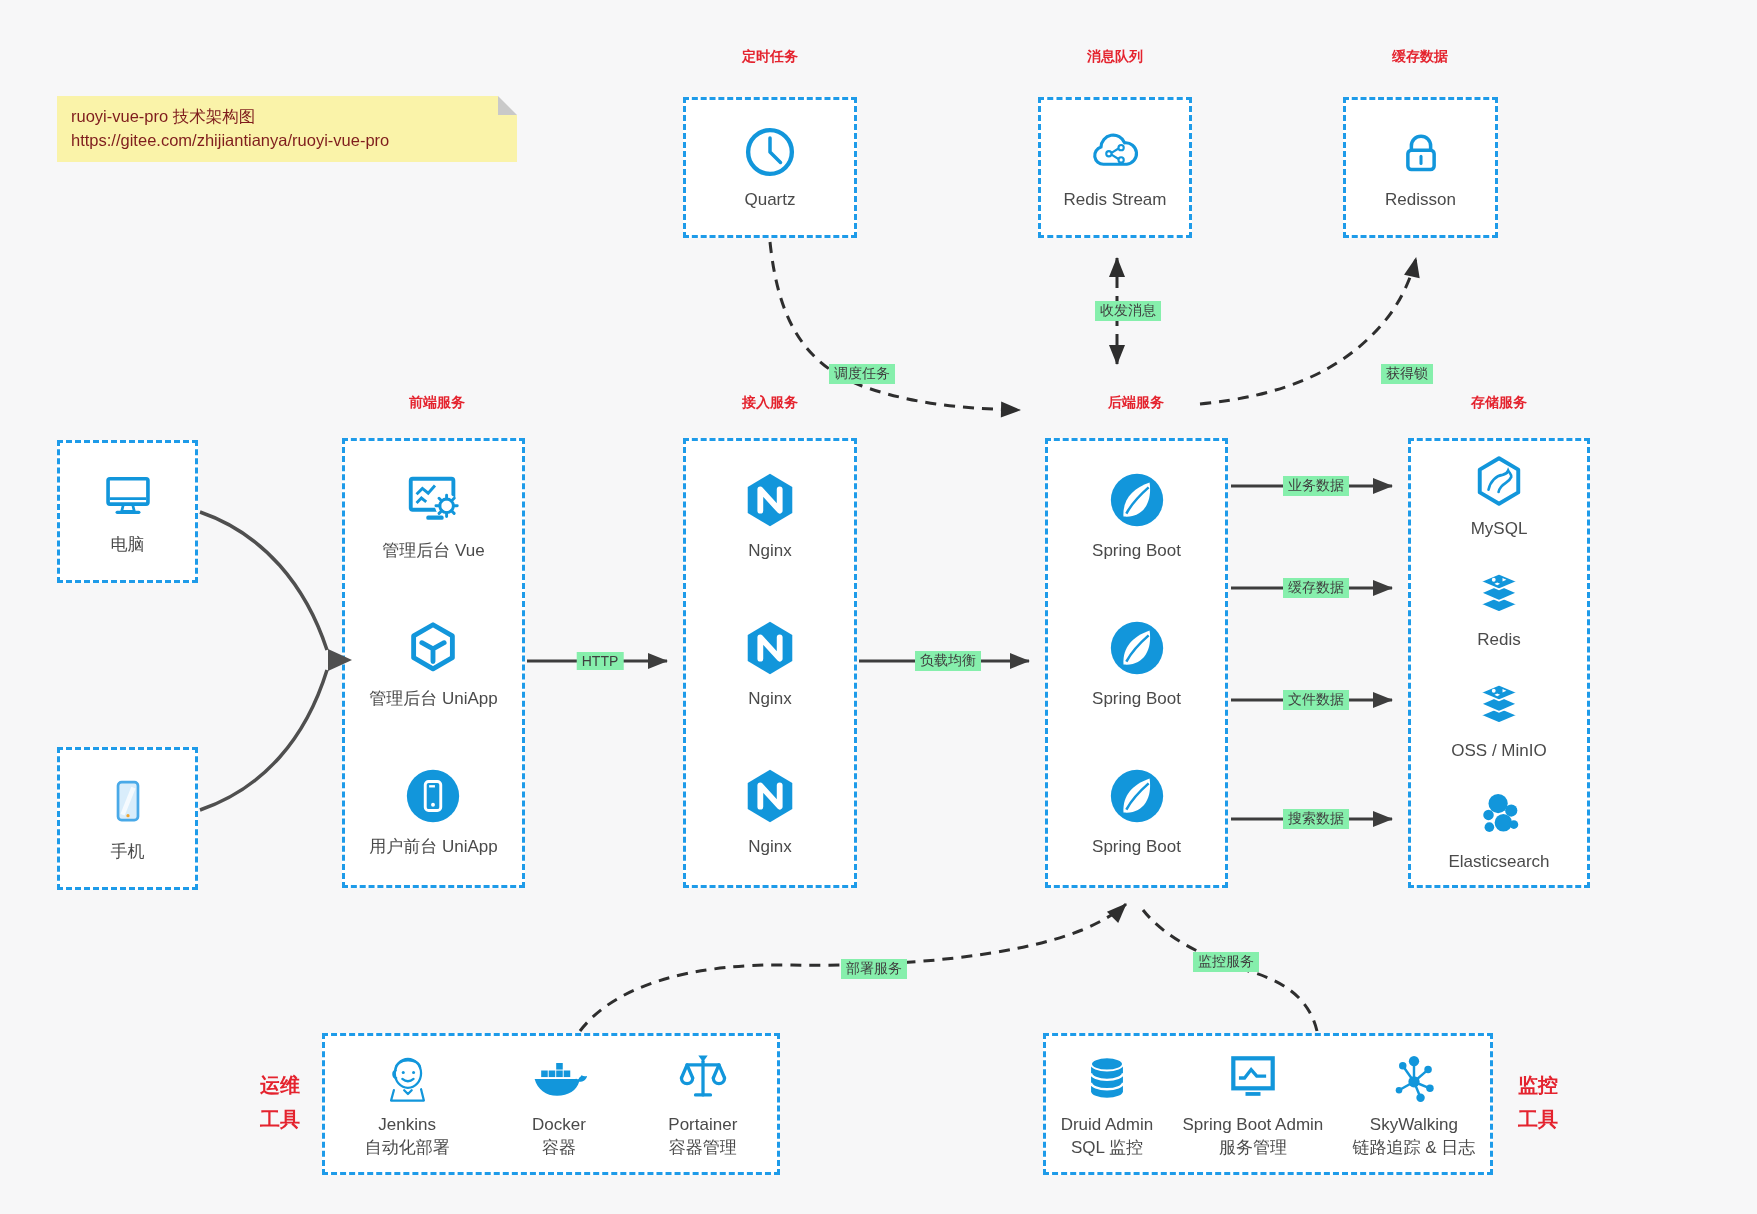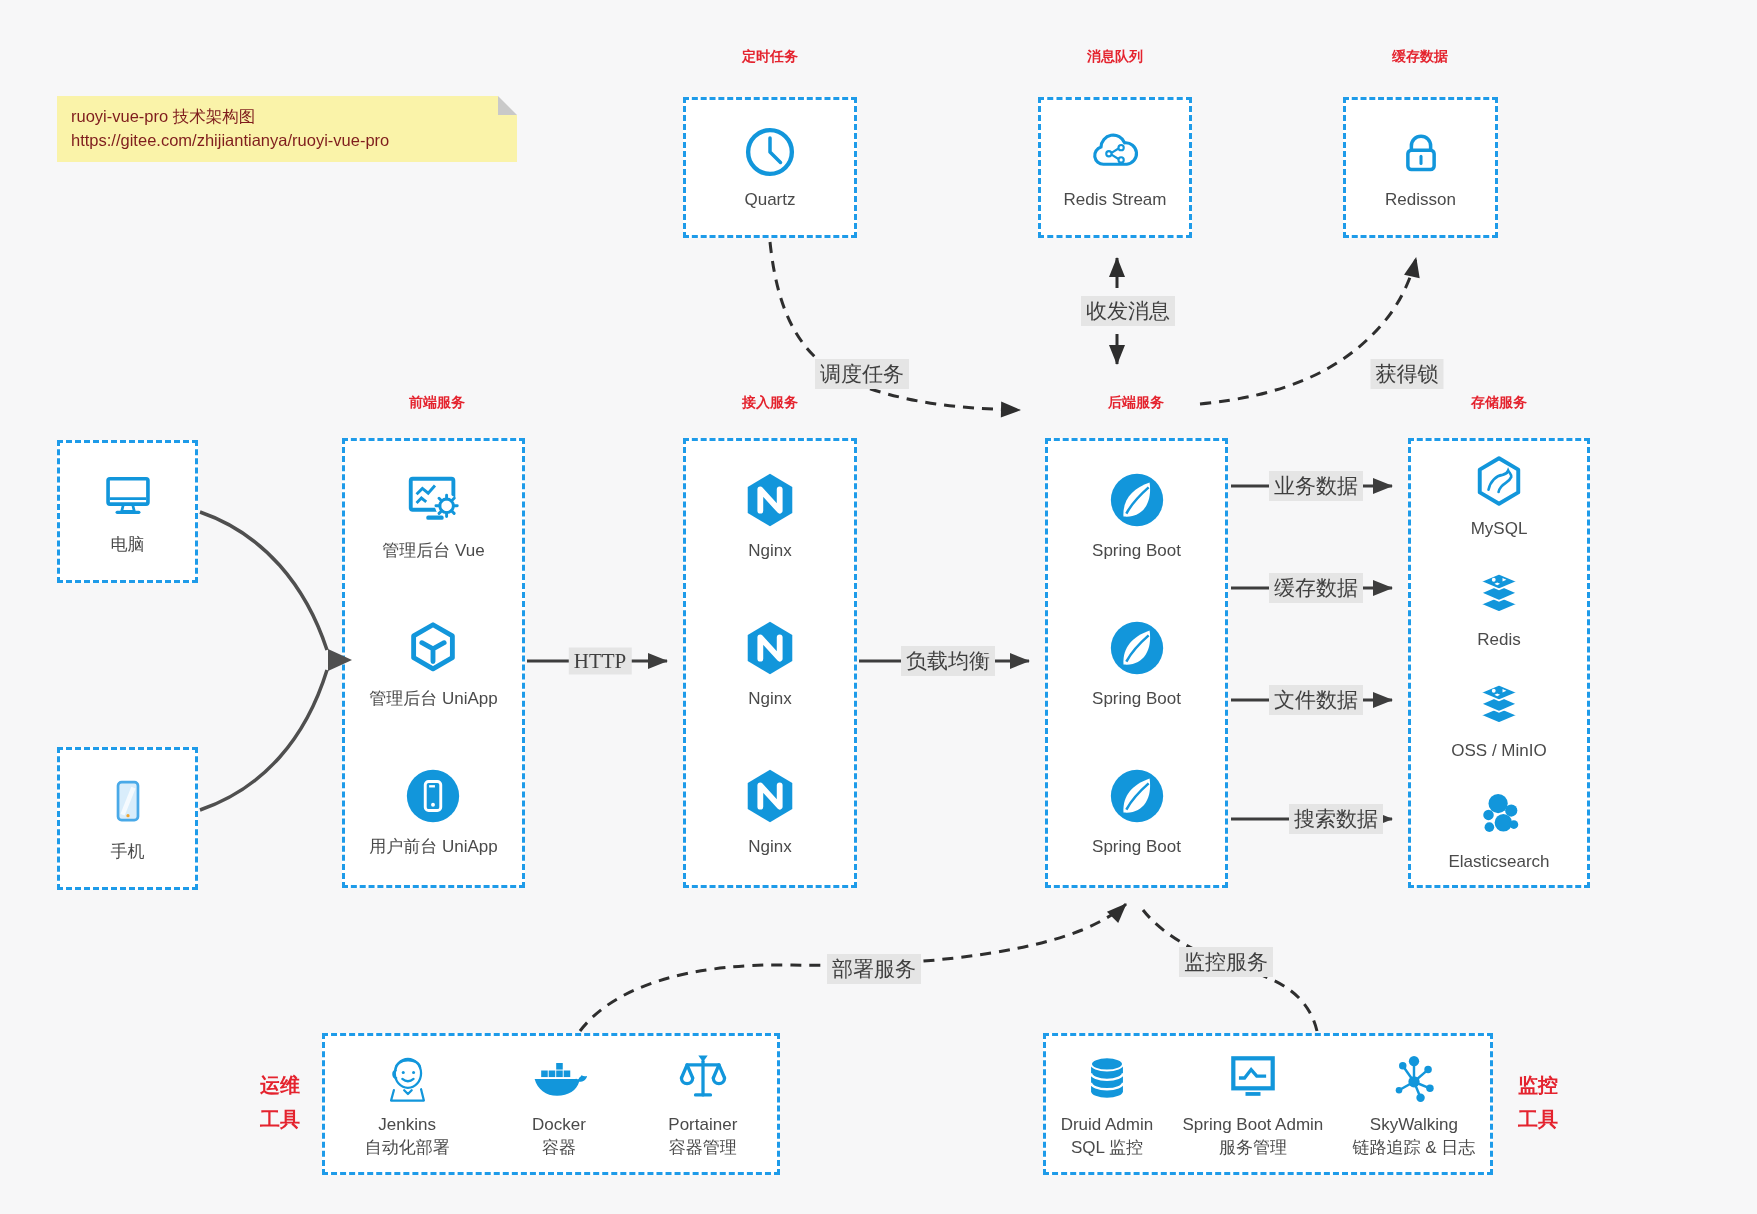--- a/index.html
+++ b/index.html
@@ -7,21 +7,21 @@
           font-family:"Liberation Sans","DejaVu Sans",sans-serif;color:#464646;}
   .dbox{position:absolute;box-sizing:border-box;border:3px dashed #1e9be9;background:#fff;display:flex;}
   .col{flex-direction:column;justify-content:space-around;align-items:center;}
   .row{flex-direction:row;justify-content:space-around;align-items:center;}
   .center{flex-direction:column;justify-content:center;align-items:center;gap:10px;}
   .node{display:flex;flex-direction:column;align-items:center;gap:9px;}
   .node .lbl{font-size:17px;color:#4a4a4a;white-space:nowrap;line-height:1.25;text-align:center;}
   .node .lbl2{font-size:17px;color:#4a4a4a;white-space:nowrap;line-height:1.35;text-align:center;}
   .col-title{position:absolute;transform:translateX(-50%);font-size:14px;font-weight:bold;color:#e4232e;white-space:nowrap;}
   .side-title{position:absolute;width:72px;text-align:center;font-size:20px;font-weight:bold;color:#e4232e;line-height:34px;}
-  .chip{position:absolute;transform:translate(-50%,-50%);background:#e5e5e5;padding:1px 5px;font-size:21px;color:#3f3f3f;white-space:nowrap;font-family:Liberation Serif, serif;}
+  .chip{position:absolute;transform:translate(-50%,-50%);background:#86efac;padding:1px 5px;font-size:14px;color:#3f3f3f;white-space:nowrap;}
   .wires{position:absolute;left:0;top:0;pointer-events:none;}
   .note{position:absolute;left:57px;top:96px;width:460px;height:66px;background:#faf3a9;box-sizing:border-box;
         padding:9px 14px;font-size:16.5px;line-height:1.45;color:#7f1d1d;}
   .note::after{content:"";position:absolute;top:0;right:0;border-style:solid;border-width:0 19px 19px 0;
         border-color:#f7f7f8 #f7f7f8 #c9c9c9 #c9c9c9;}
   .ic{display:block;}
 </style>
 </head>
 <body>
 
@@ -427,20 +427,20 @@
       <path d="M580 1031 C615 985 692 963 792 965 C892 967 1012 958 1082 930 C1103 921 1118 912 1126 904" marker-end="url(#ahd)"></path>
       <path d="M1317 1031 C1311 1006 1294 985 1252 972 C1205 958 1165 938 1143 910"></path>
     </g>
   </svg>
 
   <div class="chip" style="left:600px;top:661px;">HTTP</div>
   <div class="chip" style="left:948px;top:661px;">负载均衡</div>
   <div class="chip" style="left:1316px;top:486px;">业务数据</div>
   <div class="chip" style="left:1316px;top:588px;">缓存数据</div>
   <div class="chip" style="left:1316px;top:700px;">文件数据</div>
-  <div class="chip" style="left:1316px;top:819px;margin-left:20px;">搜索数据</div>
+  <div class="chip" style="left:1316px;top:819px;">搜索数据</div>
   <div class="chip" style="left:862px;top:374px;">调度任务</div>
   <div class="chip" style="left:1128px;top:311px;">收发消息</div>
   <div class="chip" style="left:1407px;top:374px;">获得锁</div>
   <div class="chip" style="left:874px;top:969px;">部署服务</div>
   <div class="chip" style="left:1226px;top:962px;">监控服务</div>
 
 </div>
 
 </body></html>

